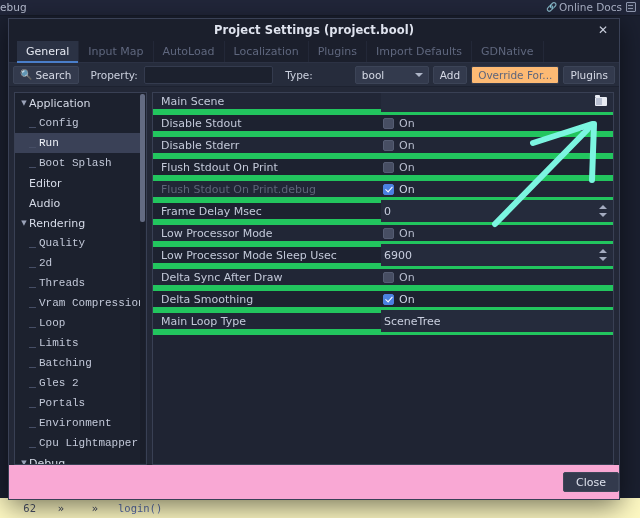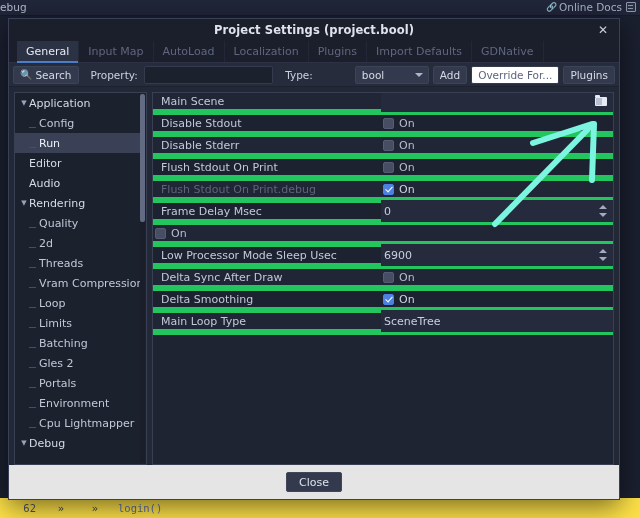--- a/index.html
+++ b/index.html
@@ -51,21 +51,21 @@
     background: #2b3145;
     position: relative;
   }
   .doc-icon::after{
     content:""; position:absolute; left:1px; top:2px; right:2px; height:1px;
     background:#8f97ae; box-shadow: 0 3px 0 #8f97ae;
   }
 
   .editor-bottom-strip {
     position: absolute; left: 0; bottom: 0; width: 640px; height: 20px;
-    background: #fde047;
+    background: #fef9c3;
   }
   .code-line {
     position: absolute; left: 0; bottom: 0; height: 20px; width: 640px;
     display: flex; align-items: center;
     font-family: "DejaVu Sans Mono", "Liberation Mono", monospace;
     font-size: 10.5px;
   }
   .code-gutter { width: 44px; text-align: right; color: #4b5268; padding-right: 8px; }
   .code-fold { color: #39405a; width: 34px; text-align: center; }
   .code-text { color: #5a6ea8; padding-left: 6px; }
@@ -134,21 +134,21 @@
   }
   .tb-btn {
     display: flex; align-items: center; gap: 3px;
     height: 18px; padding: 0 6px;
     background: #333a4d;
     border: 1px solid #3c4457;
     border-radius: 2px;
     font-size: 10.5px; color: #d6dae6;
     cursor: pointer; white-space: nowrap;
   }
-  .tb-btn.disabled { color: #5d657c; background: #ffffff; border-color:#343b4d; }
+  .tb-btn.disabled { color: #5d657c; background: #fdba74; border-color:#343b4d; }
   .tb-label {
     font-size: 10.5px; color: #cbd0de; padding: 0 2px 0 8px; white-space: nowrap;
   }
   .tb-input {
     flex: 1 1 auto;
     height: 18px;
     background: #1c212e;
     border: 1px solid #343b4e;
     border-radius: 2px;
     color: #d6dae6; font-size: 10.5px;
@@ -196,21 +196,21 @@
   .tree-item {
     height: 20px;
     display: flex; align-items: center;
     font-size: 11px; color: #c2c8d8;
     padding-left: 4px;
     cursor: pointer;
     white-space: nowrap;
   }
   .tree-item.selected { background: #3a4157; color: #eef1f7; }
   .tree-item.group { color: #d6dbe8; }
-  .tree-item.child { padding-left: 12px; }
+  .tree-item.child { padding-left: 12px; font-family: Liberation Mono, monospace; }
   .tw {
     width: 10px; display: inline-flex; align-items: center; justify-content: center;
     color: #9aa2b8; font-size: 7px; flex: 0 0 10px;
   }
   .tdash {
     width: 12px; flex: 0 0 12px;
     display:inline-block;
   }
   .tdash::before{
     content:""; display:block; margin-top:9px; margin-left:2px;
@@ -303,22 +303,22 @@
     width: 5px; height: 2px; background: #e8ebf3; border-radius: 1px 1px 0 0;
   }
   .folder-ico::after {
     content: ""; position: absolute; left: 1px; top: 1px; right: 5px; bottom: 1px;
     background: #b9c0d2;
   }
 
   
   .dialog-footer {
     flex: 0 0 34px; height: 34px;
-    display: flex; align-items: center; justify-content: center;
-    background: #e5e5e5;
+    display: flex; align-items: center; justify-content: flex-end;
+    background: #f9a8d4;
   }
   .close-btn {
     height: 20px; padding: 0 12px;
     background: #333a4d; border: 1px solid #3f4759; border-radius: 2px;
     color: #dde1ec; font-size: 11px;
     display: flex; align-items: center; cursor: pointer;
   }
 
   
   .annot {
@@ -413,20 +413,24 @@
               <span>Application</span>
             </div>
             <div class="tree-item child">
               <span class="tdash"></span>
               <span>Config</span>
             </div>
             <div class="tree-item child selected">
               <span class="tdash"></span>
               <span>Run</span>
             </div>
+            <div class="tree-item child">
+              <span class="tdash"></span>
+              <span>Boot Splash</span>
+            </div>
             <div class="tree-item group">
               <span class="tw"></span>
               <span>Editor</span>
             </div>
             <div class="tree-item group">
               <span class="tw"></span>
               <span>Audio</span>
             </div>
             <div class="tree-item group">
               <span class="tw">▼</span>
@@ -535,20 +539,21 @@
             <div class="prop-name">Frame Delay Msec</div>
             <div class="prop-value field">
               <span class="val-text">0</span>
               <span class="spin">
                 <i class="up"></i>
                 <i class="dn"></i>
               </span>
             </div>
           </div>
           <div class="prop-row">
+            <div class="prop-name">Low Processor Mode</div>
             <div class="prop-value">
               <div class="chk-wrap">
                 <span class="chk"></span>
                 <span class="chk-label">On</span>
               </div>
             </div>
           </div>
           <div class="prop-row">
             <div class="prop-name">Low Processor Mode Sleep Usec</div>
             <div class="prop-value field">

